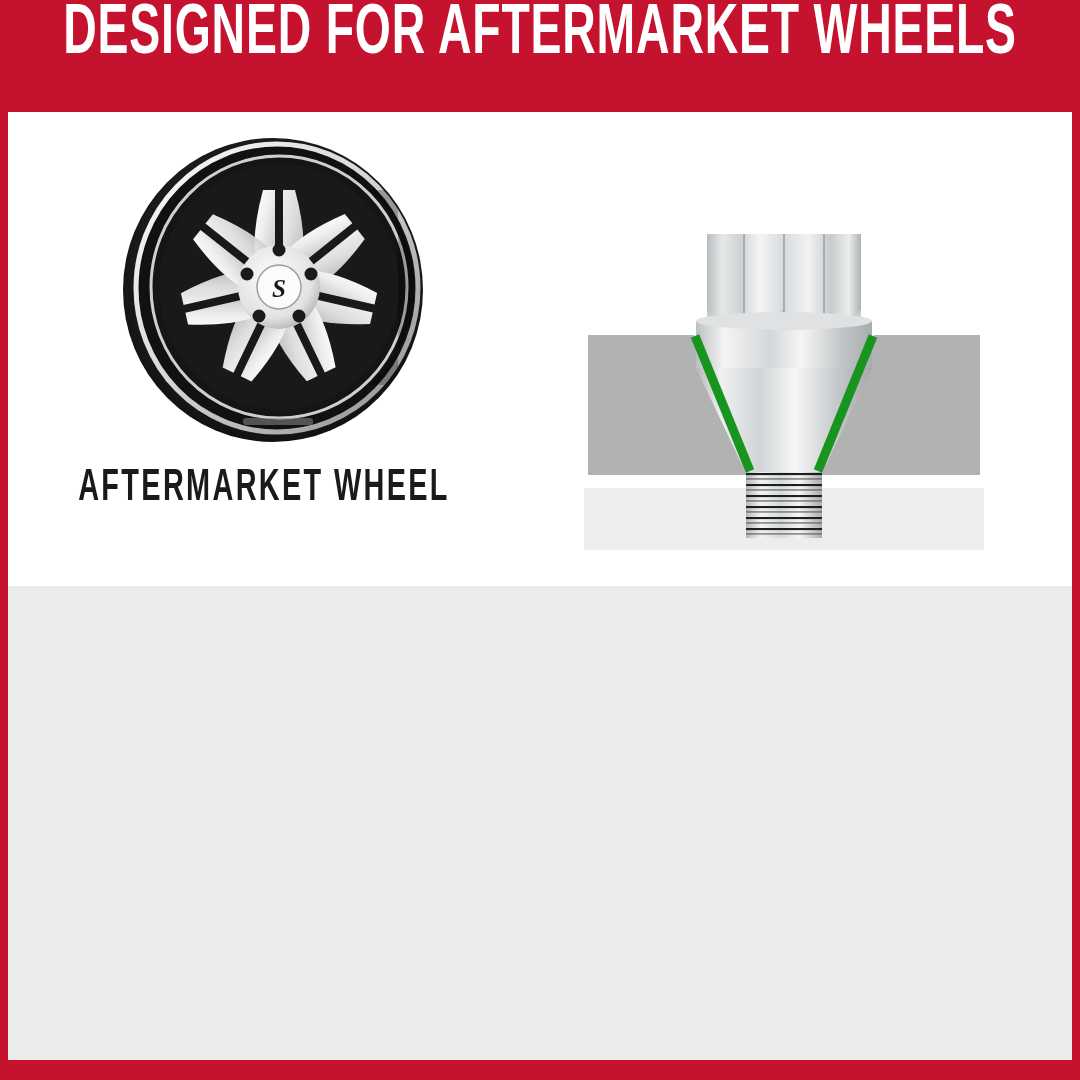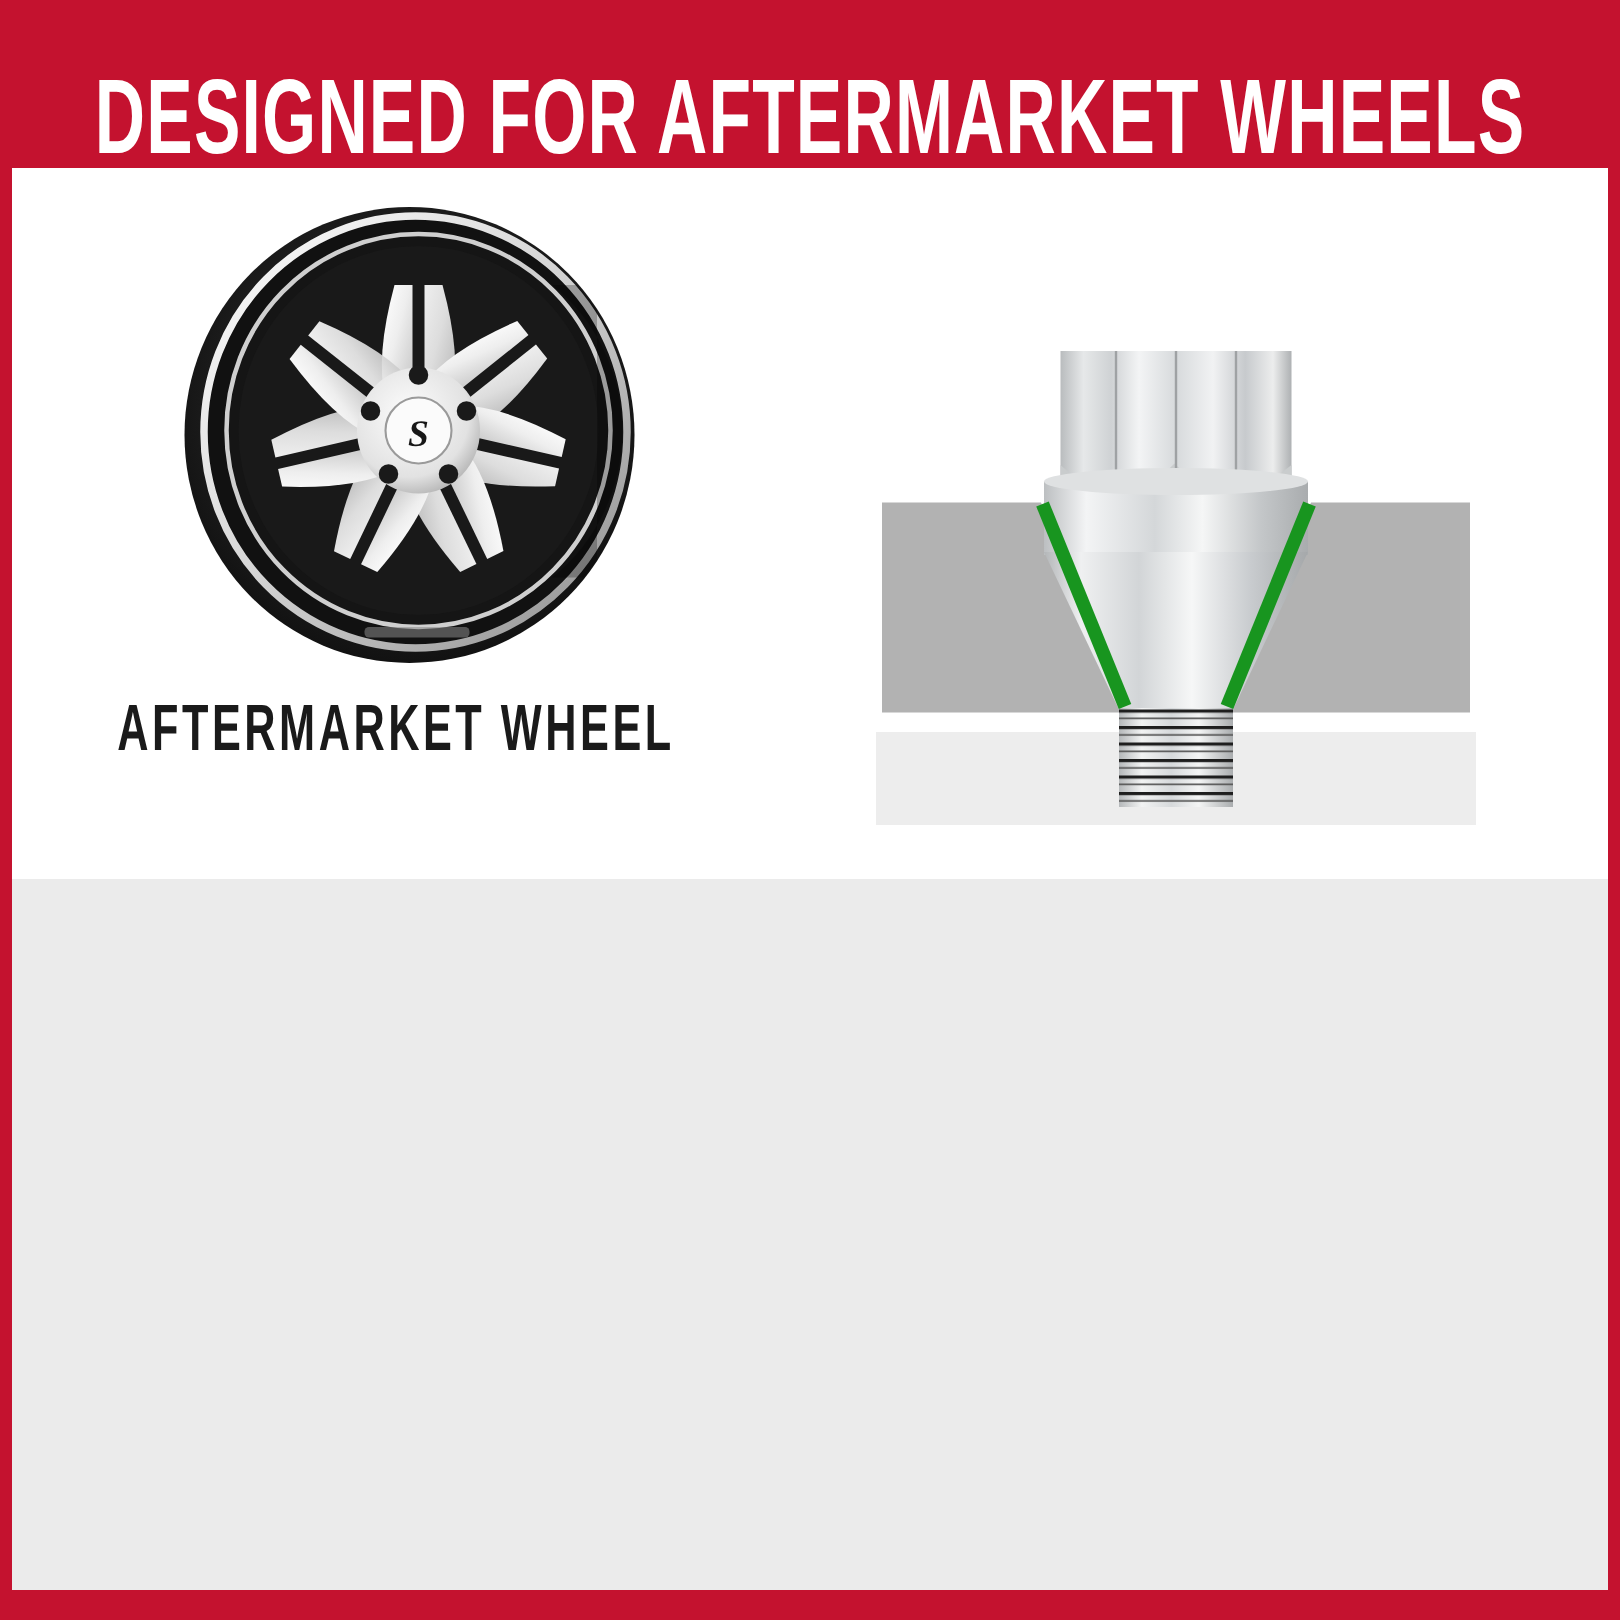--- a/index.html
+++ b/index.html
@@ -6,21 +6,21 @@
   body{
     width:1080px;height:1080px;overflow:hidden;
     font-family:"Liberation Sans", sans-serif;
     -webkit-font-smoothing:antialiased;
   }
   .page{position:relative;width:1080px;height:1080px;background:#C4122F;}
 
   
   .banner{
     position:absolute;left:0;top:0;width:1080px;height:108px;
-    background:#C4122F;display:flex;align-items:flex-end;justify-content:center;
+    background:#C4122F;display:flex;align-items:flex-start;justify-content:center;
   }
   .banner-title{
     color:#fff;font-family:"Liberation Sans", sans-serif;
     font-weight:700;font-size:58px;line-height:58px;
     letter-spacing:1px;
     transform:scaleX(0.80) scaleY(1.22);
     transform-origin:center center;
     white-space:nowrap;
   }
 

